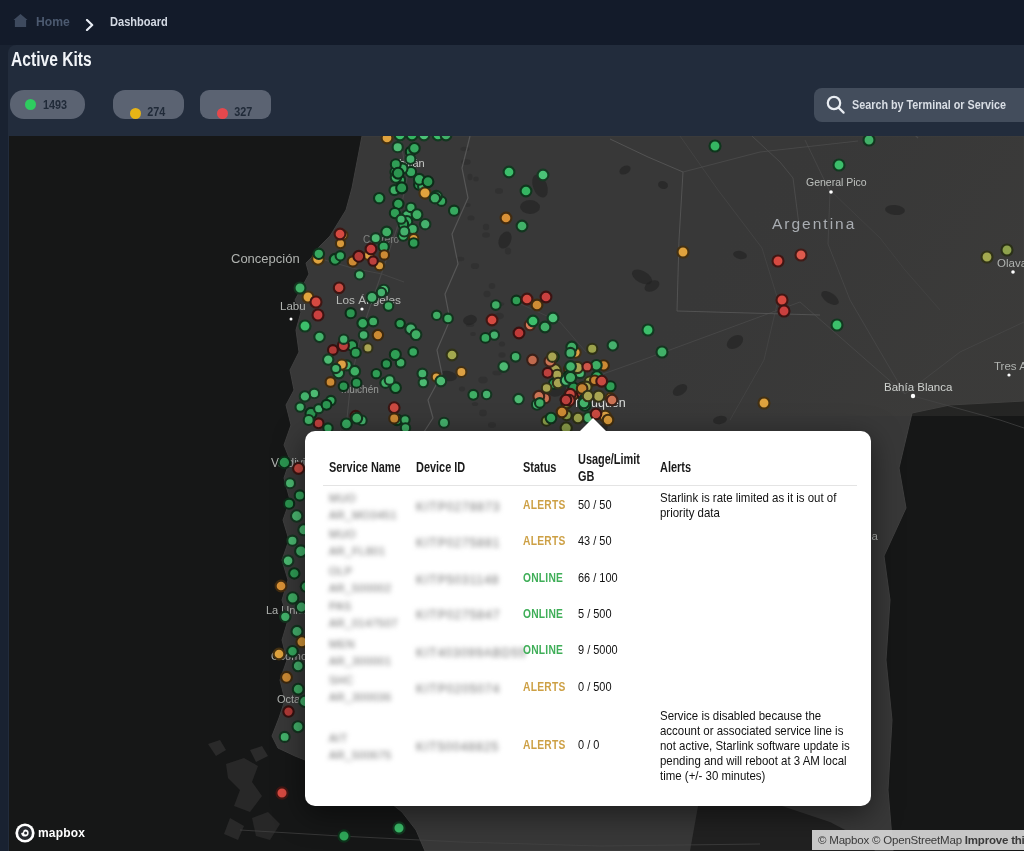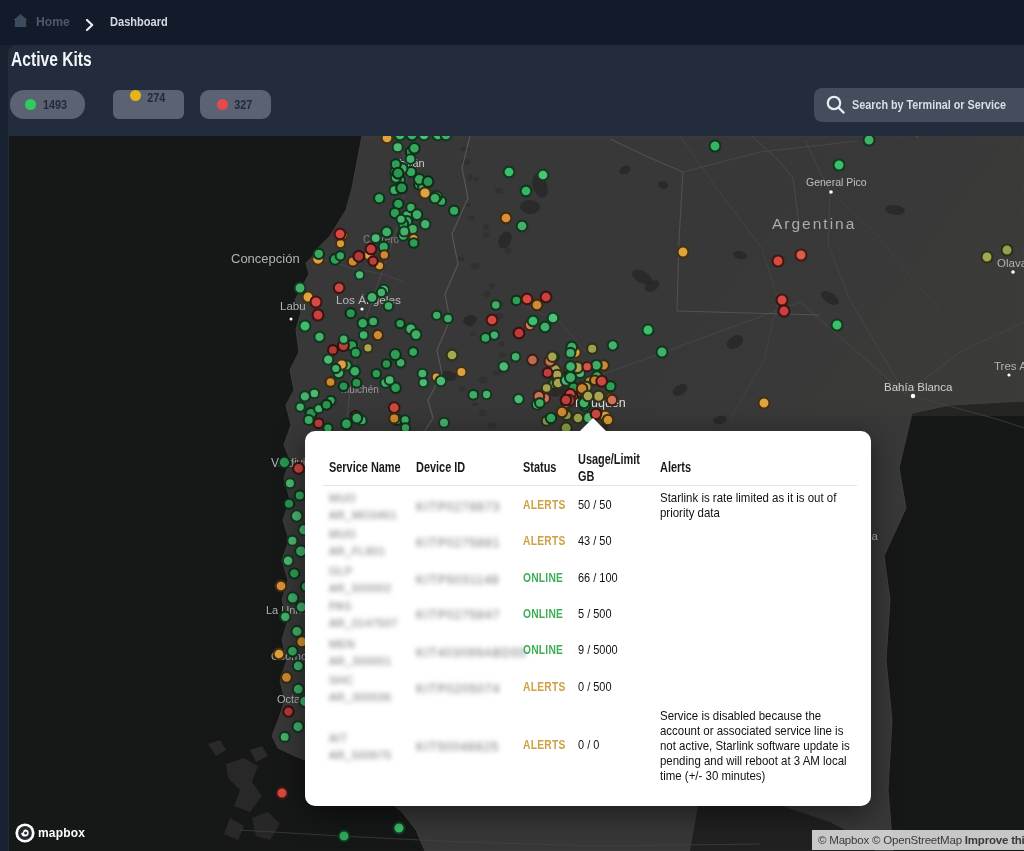--- a/index.html
+++ b/index.html
@@ -16,25 +16,25 @@
       </svg></div>
   <div style="position:absolute;left:110px;top:14px;font-size:13.5px;font-weight:bold;color:#d4dae4;transform:scaleX(0.82);transform-origin:0 50%;">Dashboard</div>
 </div>
 
 <div style="position:absolute;left:8px;top:45px;width:1016px;height:806px;background:#222c3c;border-radius:8px 0 0 0;"></div>
 <div style="position:absolute;left:11px;top:48px;font-size:19.5px;font-weight:bold;color:#f1f4f8;z-index:2;transform:scaleX(0.8);transform-origin:0 50%;">Active Kits</div>
 <div style="position:absolute;left:10px;top:90px;width:75px;height:29px;background:#5b6372;border-radius:14px;display:flex;align-items:center;justify-content:center;">
 <span style="width:11px;height:11px;border-radius:50%;background:#2ecc5f;margin-right:4px;"></span>
 <span style="font-size:13.5px;font-weight:bold;color:#202a38;transform:scaleX(0.8);">1493</span>
   </div>
-<div style="position:absolute;left:113px;top:90px;width:71px;height:29px;background:#5b6372;border-radius:6px;display:flex;align-items:flex-start;justify-content:center;">
+<div style="position:absolute;left:113px;top:90px;width:71px;height:29px;background:#5b6372;border-radius:12px;display:flex;align-items:flex-end;justify-content:center;">
 <span style="width:11px;height:11px;border-radius:50%;background:#e7b416;margin-right:4px;"></span>
 <span style="font-size:13.5px;font-weight:bold;color:#202a38;transform:scaleX(0.8);">274</span>
   </div>
-<div style="position:absolute;left:200px;top:90px;width:71px;height:29px;background:#5b6372;border-radius:9px;display:flex;align-items:center;justify-content:center;">
+<div style="position:absolute;left:200px;top:90px;width:71px;height:29px;background:#5b6372;border-radius:9px;display:flex;align-items:flex-end;justify-content:center;">
 <span style="width:11px;height:11px;border-radius:50%;background:#e5484d;margin-right:4px;"></span>
 <span style="font-size:13.5px;font-weight:bold;color:#202a38;transform:scaleX(0.8);">327</span>
   </div>
 
 <div style="position:absolute;left:814px;top:88px;width:220px;height:34px;background:#434d5c;border-radius:8px;">
   <div style="position:absolute;left:11px;top:6px;"><svg width="22" height="22" viewBox="0 0 22 22">
         <circle cx="9" cy="9" r="6.2" stroke="#e9edf2" stroke-width="2.2" fill="none"></circle>
         <line x1="13.6" y1="13.6" x2="18.6" y2="18.6" stroke="#e9edf2" stroke-width="2.2" stroke-linecap="round"></line>
       </svg></div>
   <div style="position:absolute;left:38px;top:9px;font-size:13px;font-weight:bold;color:#d9dee5;transform:scaleX(0.83);transform-origin:0 50%;white-space:nowrap;">Search by Terminal or Service</div>

